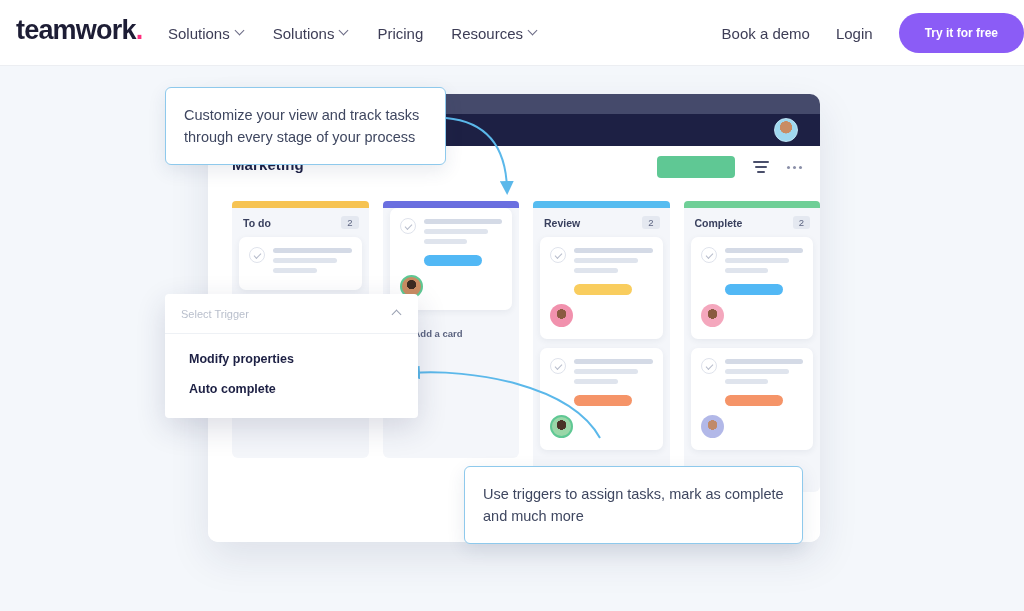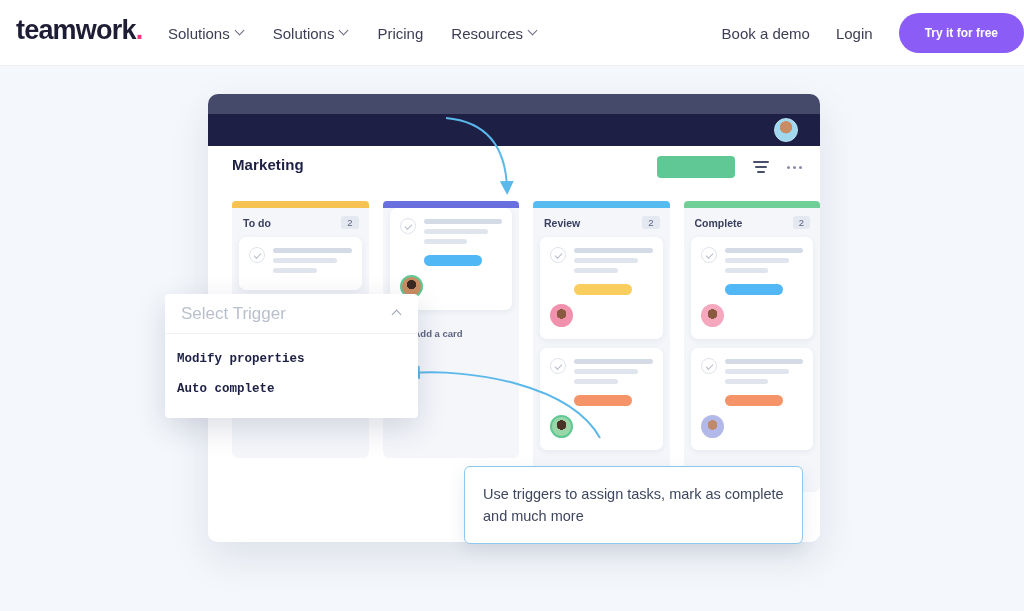--- a/index.html
+++ b/index.html
@@ -152,31 +152,31 @@
   .trigger-panel {
     position: absolute; left: 165px; top: 228px; width: 253px;
     background: #fff; border-radius: 4px;
     box-shadow: 0 10px 30px rgba(35,45,85,.16);
     overflow: hidden;
   }
   .trigger-select {
     height: 40px; display: flex; align-items: center; justify-content: space-between;
     padding: 0 16px; border-bottom: 1px solid #eef1f5; cursor: pointer;
   }
-  .trigger-placeholder { font-size: 17px; color: #b9bfcc; }
+  .trigger-placeholder { font-size: 11px; color: #b9bfcc; }
   .chev-up { width: 9px; height: 9px; position: relative; }
   .chev-up::after {
     content: ""; position: absolute; left: 0; top: 2px; width: 6px; height: 6px;
     border-left: 1.4px solid #9aa1b2; border-top: 1.4px solid #9aa1b2;
     transform: rotate(45deg);
   }
   .trigger-list { padding: 10px 0 14px 0; }
   .trigger-item {
     font-size: 12.5px; font-weight: 700; color: #1d2044;
-    padding: 8px 0 8px 12px; cursor: pointer; font-family: Liberation Mono, monospace;
+    padding: 8px 0 8px 24px; cursor: pointer;
   }
   .trigger-item.selected { background: #52b8f5; color: #ffffff; }
 
   
   .arrows { position: absolute; left: 0; top: 0; width: 1024px; height: 545px;
             pointer-events: none; }
 </style>
 </head>
 <body>
 
@@ -378,15 +378,16 @@
     <div class="trigger-select">
       <span class="trigger-placeholder">Select Trigger</span>
       <span class="chev-up"></span>
     </div>
     <div class="trigger-list">
       <div class="trigger-item">Modify properties</div>
       <div class="trigger-item">Auto complete</div>
     </div>
   </div>
 
+  <div class="tooltip" id="tooltip-top">Customize your view and track tasks through every stage of your process</div>
   <div class="tooltip" id="tooltip-bottom">Use triggers to assign tasks, mark as complete and much more</div>
 
 </div>
 
 </body></html>

